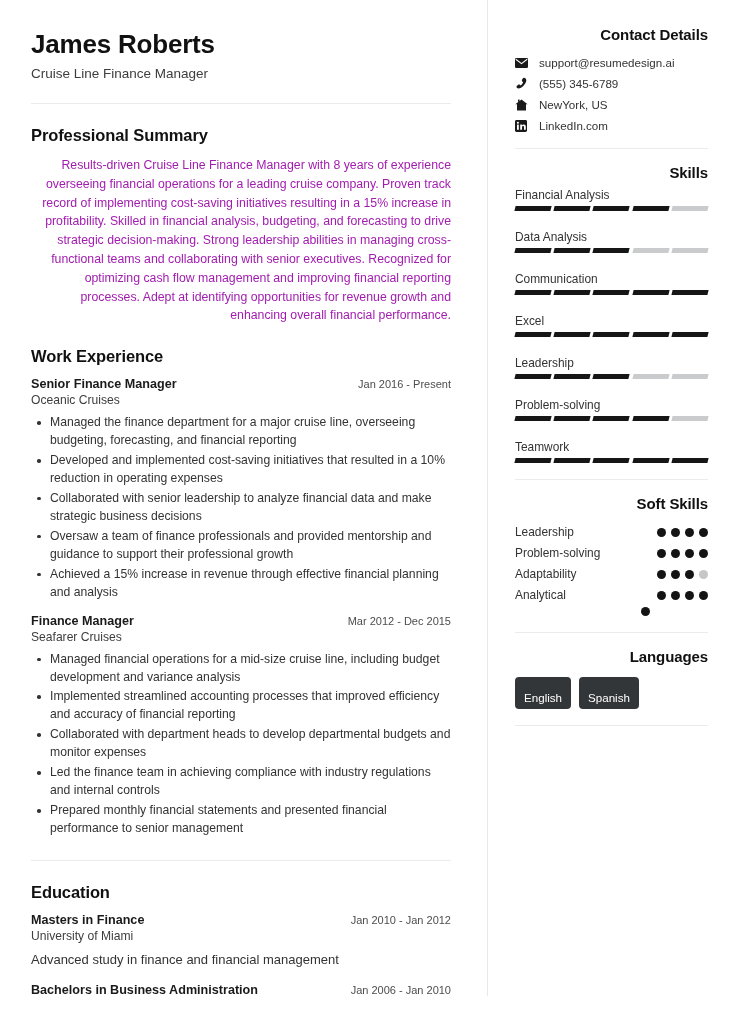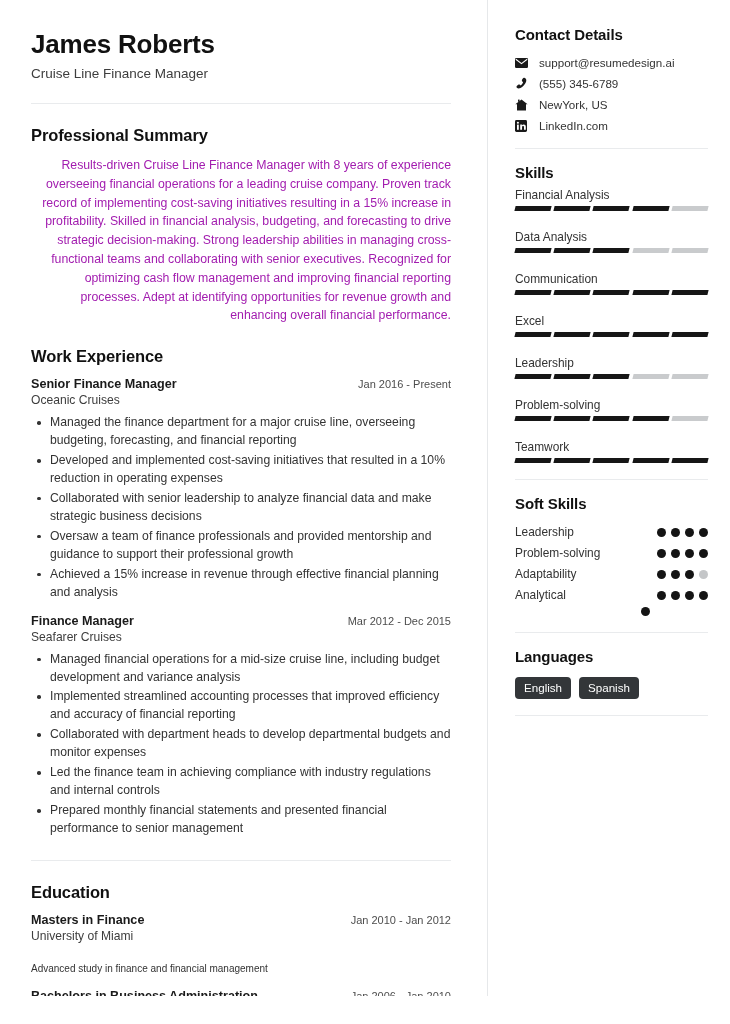--- a/index.html
+++ b/index.html
@@ -106,36 +106,37 @@
     left: -11px;
     top: 7px;
     width: 3.5px;
     height: 3.5px;
     border-radius: 50%;
     background: #333333;
   }
   .edu-entry { margin-top: 13px; }
   .edu-entry:first-of-type { margin-top: 0; }
   .edu-desc {
-    font-size: 10px;
+    font-size: 13px;
     color: #333333;
-    margin-top: 19px;
+    margin-top: 8px;
     line-height: 1.45;
   }
 
   
   .side-col {
     width: 243px;
     padding: 26px 22px 10px 28px;
   }
   .side-title {
     font-size: 15px;
     font-weight: bold;
     color: #111111;
     letter-spacing: -0.1px;
+    text-align: right;
   }
   .side-hr {
     height: 1px;
     background: #e9ebed;
     margin: 16px 0 15px 0;
   }
   .contact-list { margin-top: 13px; }
   .contact-row {
     display: flex;
     align-items: center;
@@ -211,21 +212,21 @@
   
   .lang-wrap {
     display: flex;
     gap: 8px;
     margin-top: 12px;
   }
   .lang-pill {
     background: #333639;
     color: #ffffff;
     font-size: 11.6px;
-    padding: 4px 9px 5px 9px;
+    padding: 14px 9px 5px 9px;
     border-radius: 4px;
   }
 </style>
 </head>
 <body>
 
 <div class="page">
 
   <div class="divider-vert"></div>
 

